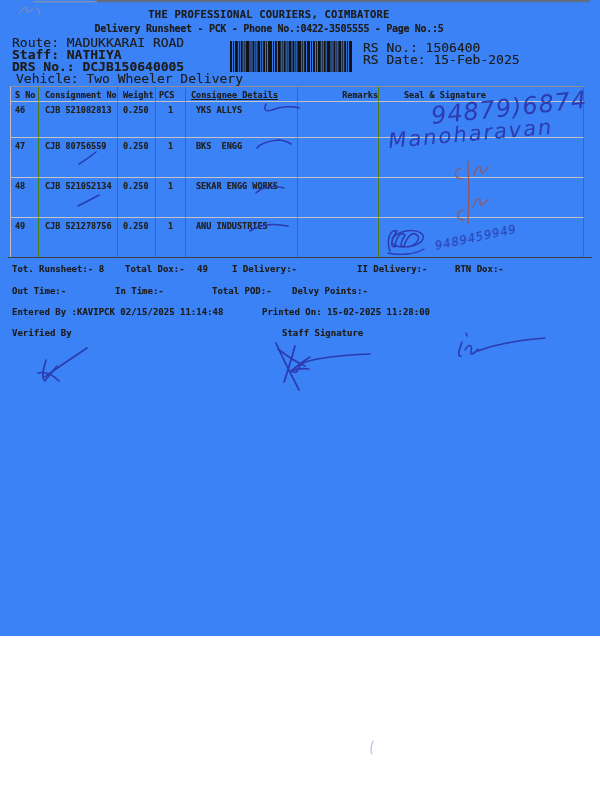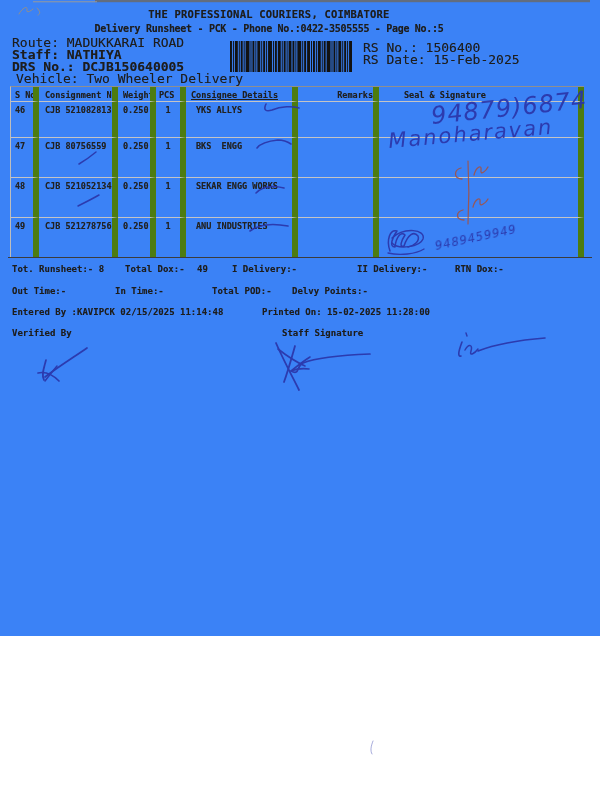--- a/index.html
+++ b/index.html
@@ -10,21 +10,21 @@
   .b{font-weight:700;}
   .center-head{left:0px;top:8px;width:538px;text-align:center;}
   .company{font-size:10.5px;font-weight:700;letter-spacing:.2px;}
   .subtitle{font-size:10px;font-weight:700;letter-spacing:-.3px;margin-top:3px;}
   .info-line{font-size:13px;line-height:12px;}
   
   .tbl{left:10px;top:86px;width:573px;display:grid;
        grid-template-columns:28px 79px 38px 30px 112px 81px 205px;
        grid-template-rows:15px 36px 40px 40px 39px;
        border-top:1px solid #8f8f8f;border-left:1px solid #bdbdbd;}
-  .cell{border-right:6px solid #4d7c0f;border-bottom:1px solid #c4c4c4;
+  .cell{border-right:1px solid #4d7c0f;border-bottom:1px solid #c4c4c4;
         font-size:8.5px;font-weight:700;padding-top:3px;white-space:pre;
         overflow:hidden;color:#222;text-shadow:0 0 .4px rgba(45,45,45,.5);}
   .cell.lastrow{border-bottom:none;}
   .c-sno{padding-left:4px;}
   .c-con{padding-left:6px;}
   .c-wgt{padding-left:5px;}
   .c-pcs{text-align:center;}
   .c-cons{padding-left:10px;}
   .c-rem{padding-left:5px;text-align:right;}
   .c-seal{padding-left:25px;}

